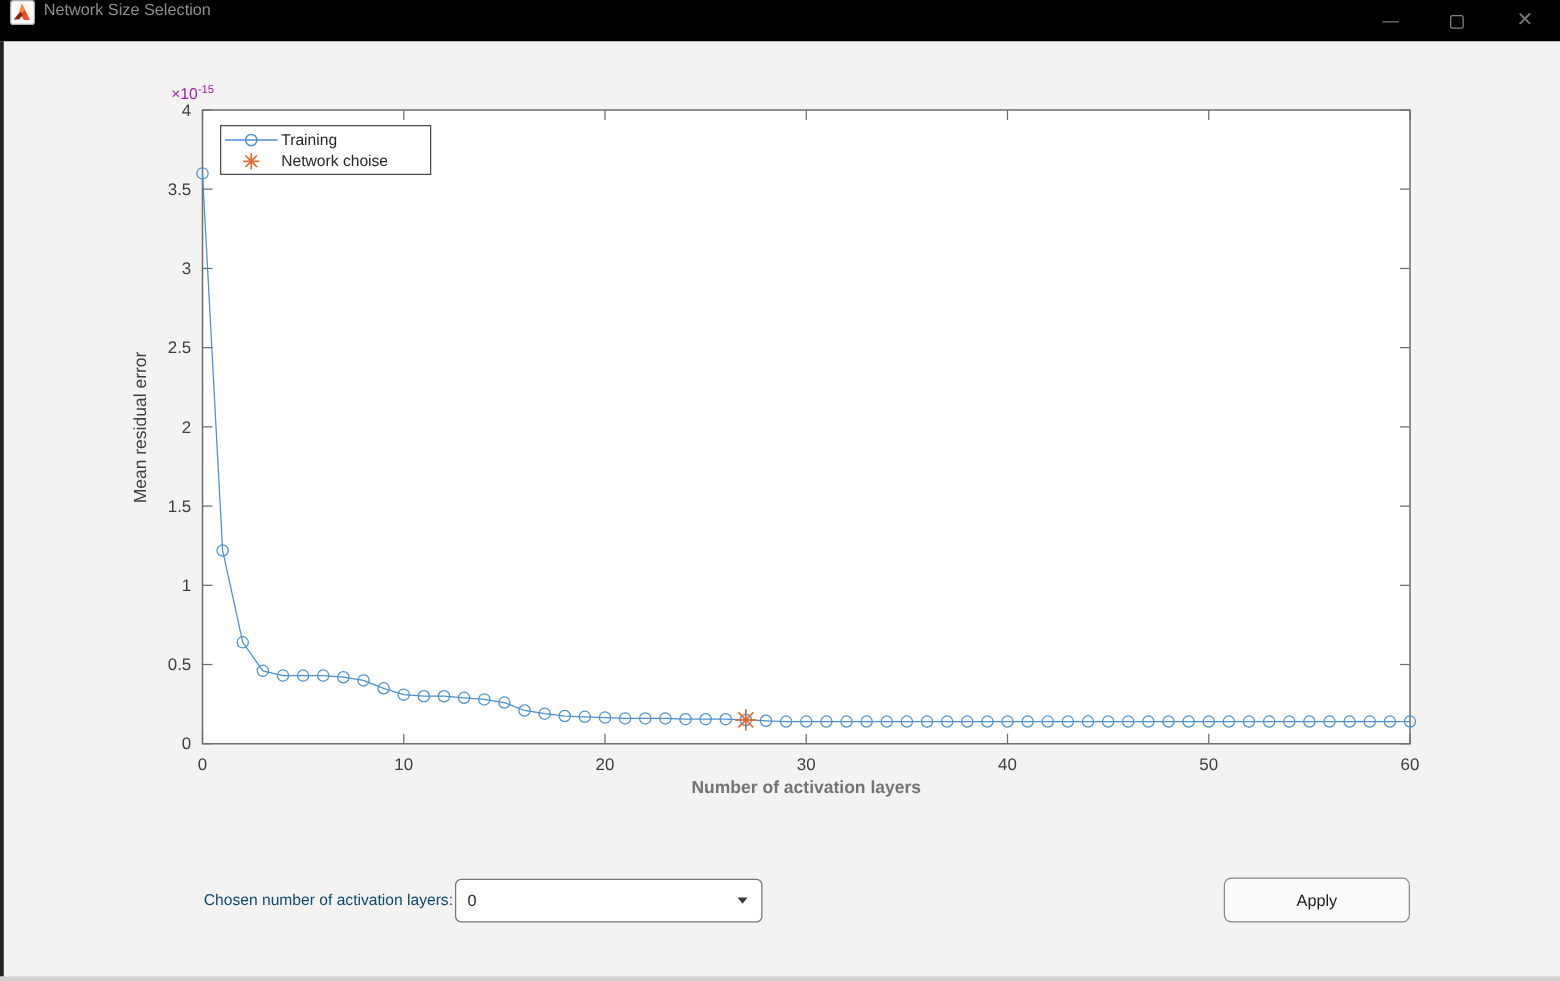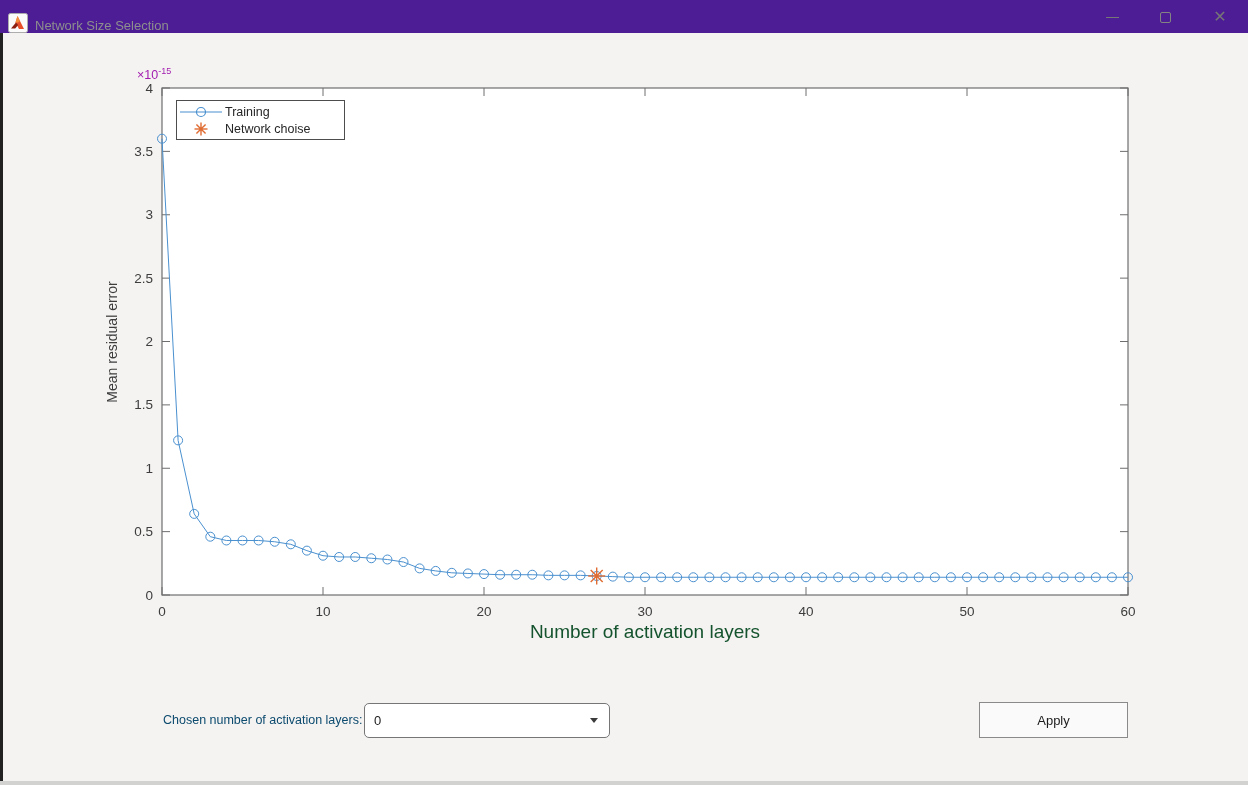--- a/index.html
+++ b/index.html
@@ -5,21 +5,21 @@
   * { margin:0; padding:0; box-sizing:border-box; }
   html,body { width:1248px; height:785px; overflow:hidden; }
   body {
     font-family:"Liberation Sans", sans-serif;
     background:#f4f3f2;
     position:relative;
   }
   
   .titlebar {
     position:absolute; left:0; top:0; width:1248px; height:33px;
-    background:#4c1d95; display:flex; align-items:flex-end;
+    background:#000000; display:flex; align-items:flex-start;
   }
   .app-icon { width:20px; height:20px; margin-left:8px; }
   .title-text { margin-left:7px; font-size:13px; color:#8e8e8e; }
   .win-btn {
     position:absolute; top:2px; width:34px; height:30px;
     display:flex; align-items:center; justify-content:center; cursor:default;
   }
   .btn-min { left:1095px; }
   .btn-max { left:1148px; }
   .btn-close { left:1203px; }
@@ -31,21 +31,21 @@
   .edge-bottom { position:absolute; left:0; top:781px; width:1248px; height:4px; background:#d2d2d0; }
   
   #chart-svg { position:absolute; left:0; top:33px; }
   svg text { font-family:"Liberation Sans", sans-serif; font-size:13.5px; fill:#3d3d3d; }
   .exp-label {
     position:absolute; left:137px; top:66px; font-size:12.5px; color:#a21caf;
   }
   .exp-label sup { font-size:9px; }
   .xaxis-label {
     position:absolute; left:162px; top:621px; width:966px; text-align:center;
-    font-size:19px; color:#14532d;
+    font-size:14px; color:#737373;font-weight:bold;
   }
   .yaxis-label {
     position:absolute; left:112px; top:342px; transform:translate(-50%,-50%) rotate(-90deg);
     white-space:nowrap; font-size:14px; color:#3d3d3d;
   }
   
   .legend {
     position:absolute; left:176px; top:100px; width:169px;
     background:#ffffff; border:1px solid #4d4d4d; padding:2px 0;
   }
@@ -62,21 +62,21 @@
     display:flex; align-items:center; cursor:default;
   }
   .dropdown-value { margin-left:9px; font-size:13px; color:#1c1c1c; flex:1; }
   .dropdown-arrow {
     margin-right:11px; width:0; height:0;
     border-left:4.5px solid transparent; border-right:4.5px solid transparent;
     border-top:5.5px solid #3b3b3b;
   }
   .apply-btn {
     position:absolute; left:979px; top:702px; width:149px; height:36px;
-    background:#fafafa; border:1px solid #8a8a8a; border-radius:0;
+    background:#fafafa; border:1px solid #8a8a8a; border-radius:6px;
     display:flex; align-items:center; justify-content:center;
     font-size:13px; color:#1c1c1c; cursor:default;
   }
 </style>
 </head>
 <body>
 
 <div class="titlebar">
   <svg class="app-icon" viewBox="0 0 20 20">
     <rect x="0.5" y="0.5" width="19" height="19" rx="2" fill="#fbfbfb" stroke="#adadad"></rect>

